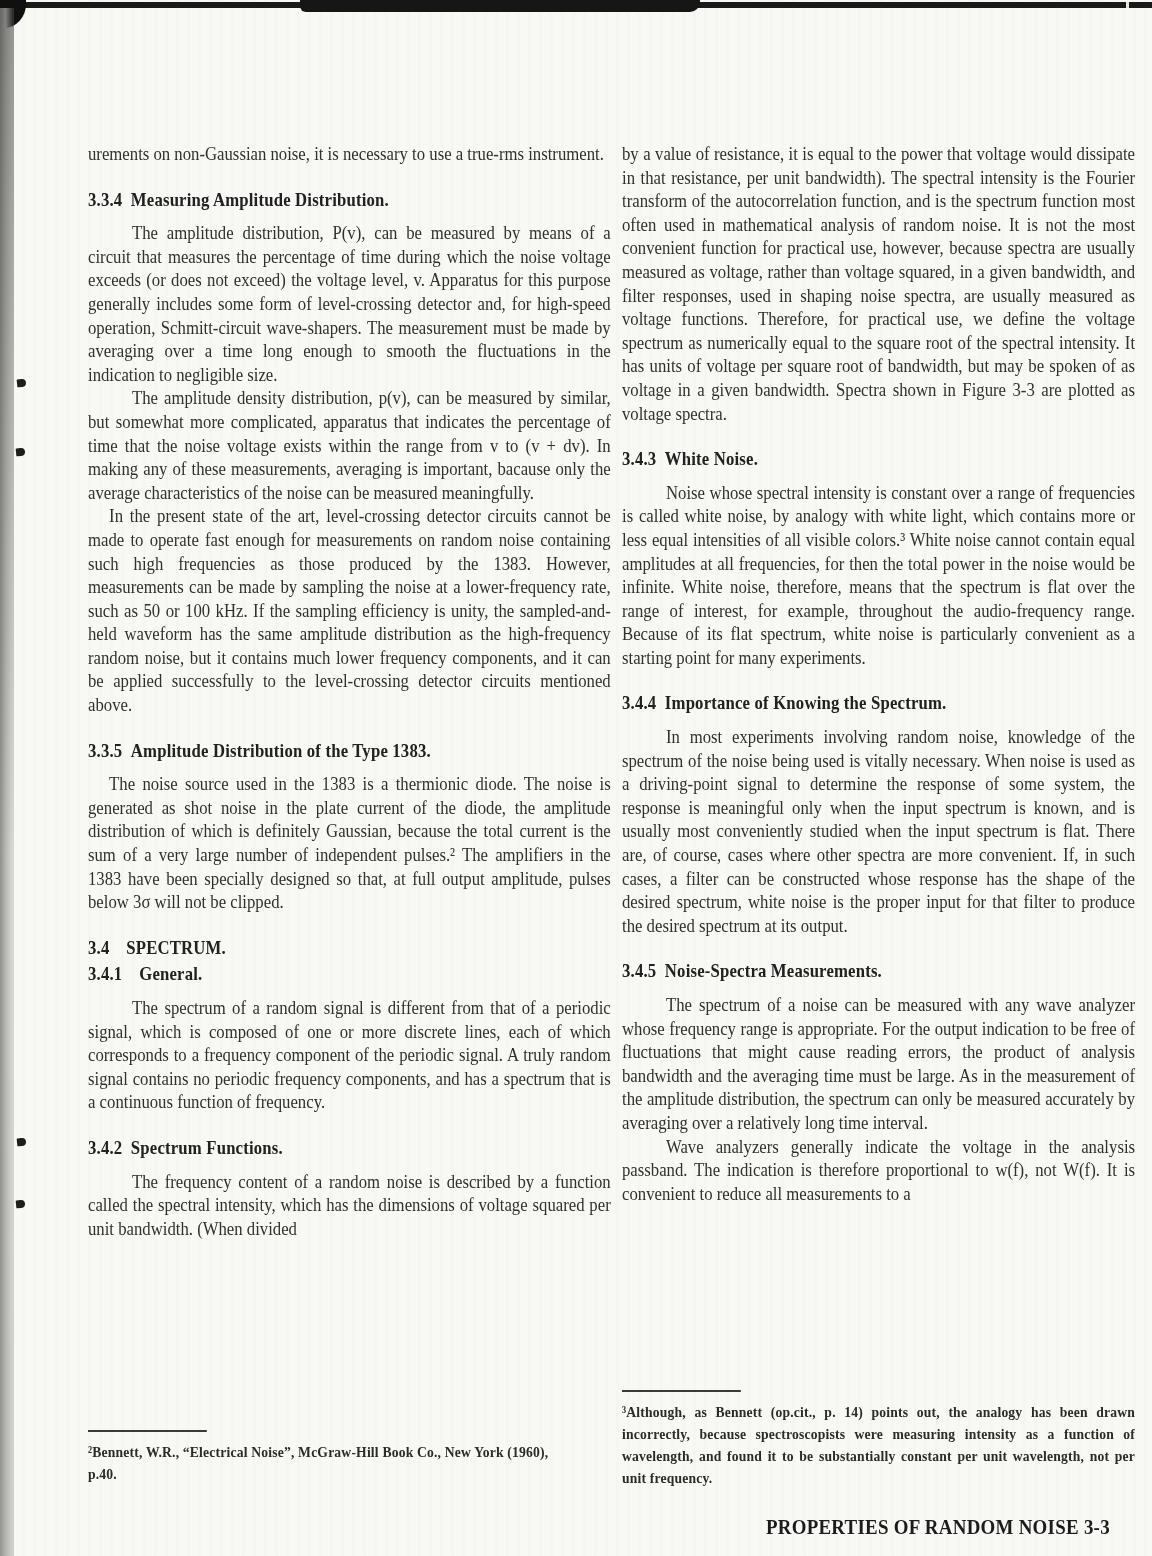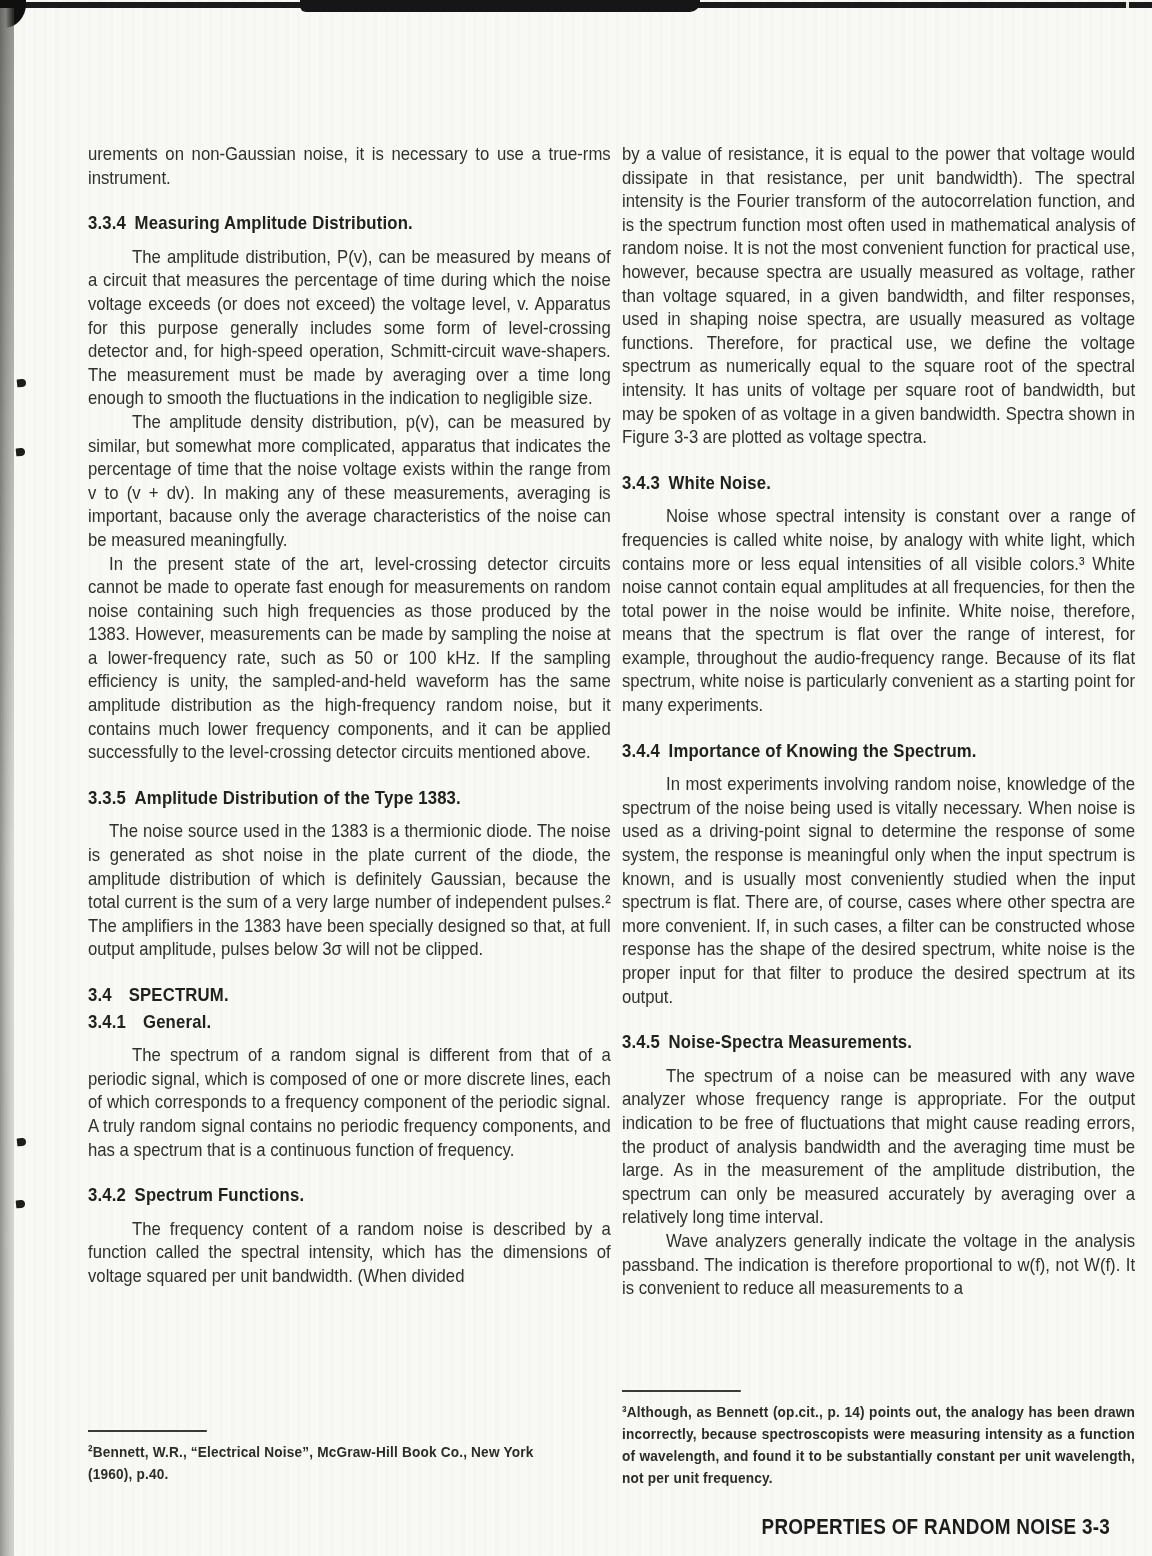--- a/index.html
+++ b/index.html
@@ -10,21 +10,21 @@
     overflow: hidden;
     background: #ffffff;
   }
   .page {
     position: relative;
     width: 1152px;
     height: 1556px;
     background:
       repeating-linear-gradient(90deg, rgba(70,70,90,0.015) 0 3px, rgba(0,0,0,0) 3px 11px),
       #f8f8f4;
-    font-family: Liberation Sans, sans-serif;
+    font-family: Liberation Serif, serif;
     color: #2f2f2d;
     overflow: hidden;
   }
 
   
   .topbar {
     position: absolute; top: 2px; left: 0; width: 1152px; height: 6px;
     background: #1a1a1a;
   }
   .topbar-bump {

